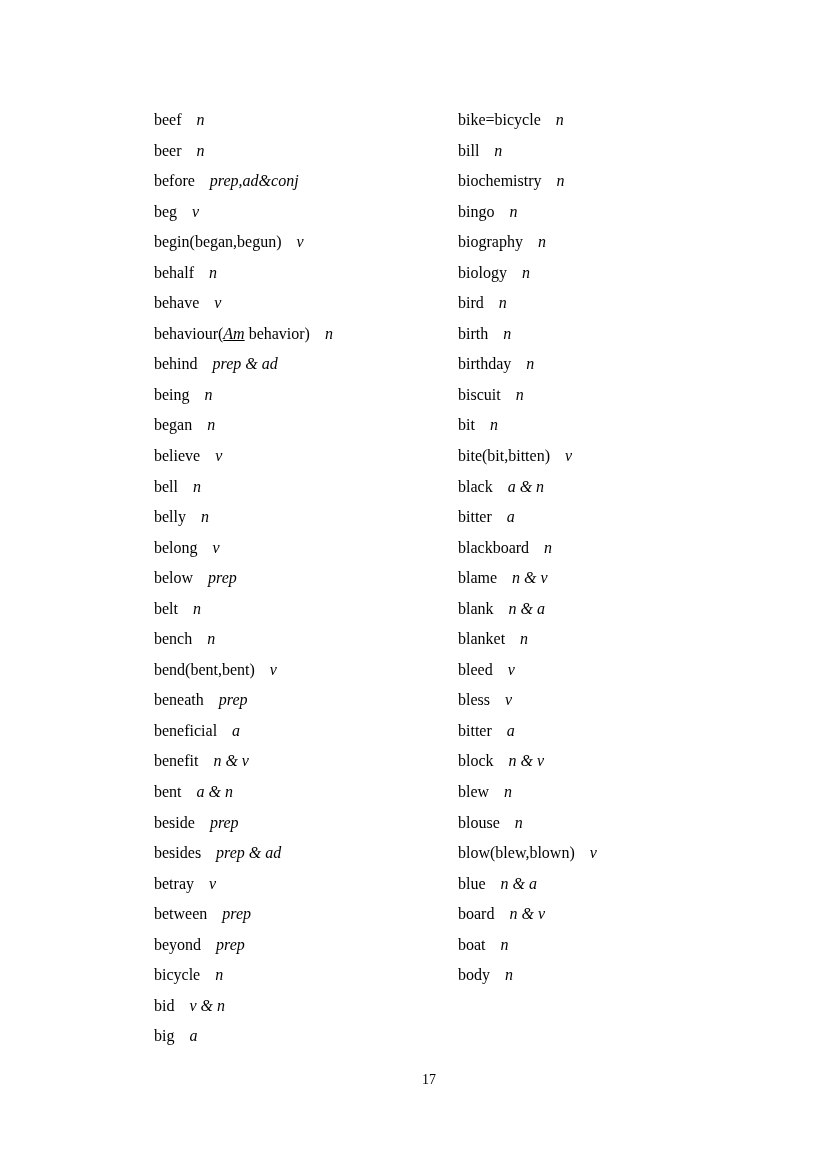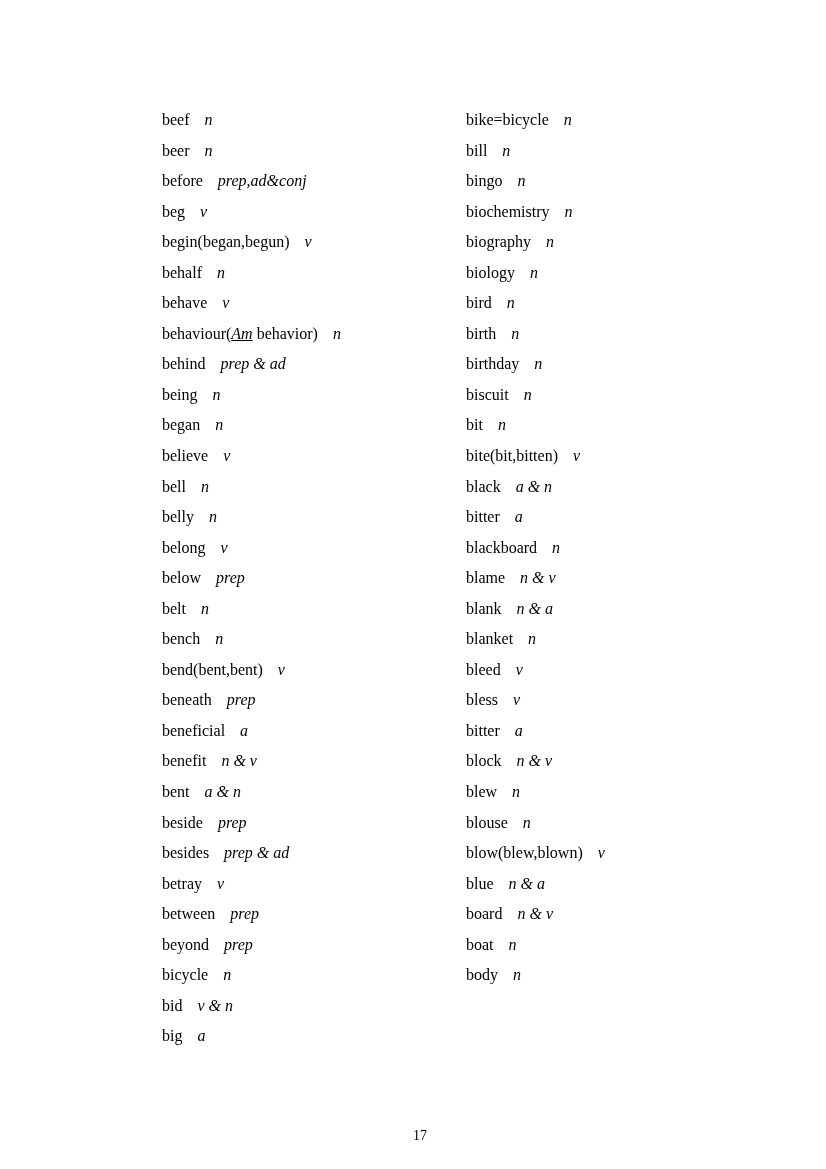--- a/index.html
+++ b/index.html
@@ -16,42 +16,41 @@
     overflow: hidden;
   }
   .page {
     position: absolute;
     inset: 0;
     background: #ffffff;
   }
   .col {
     position: absolute;
     top: 105px;
-    margin-left: 8px;
   }
   .col-left  { left: 154px; }
   .col-right { left: 458px; }
   .entry {
     height: 30.55px;
     line-height: 30.55px;
     font-size: 16px;
     white-space: nowrap;
   }
   .word { font-style: normal; }
   .pos {
     font-style: italic;
     margin-left: 15px;
   }
   .italic { font-style: italic; text-decoration: underline; }
   .page-number {
     position: absolute;
-    top: 1128px;
+    top: 1072px;
     left: 413px;
     width: 32px;
-    text-align: left;
+    text-align: center;
     font-size: 14px;
     line-height: 16px;
   }
 </style>
 </head>
 <body>
 
 <div class="page">
   <div class="col col-left">
       <div class="entry"><span class="word">beef</span><span class="pos">n</span></div>
@@ -82,22 +81,22 @@
       <div class="entry"><span class="word">betray</span><span class="pos">v</span></div>
       <div class="entry"><span class="word">between</span><span class="pos">prep</span></div>
       <div class="entry"><span class="word">beyond</span><span class="pos">prep</span></div>
       <div class="entry"><span class="word">bicycle</span><span class="pos">n</span></div>
       <div class="entry"><span class="word">bid</span><span class="pos">v &amp; n</span></div>
       <div class="entry"><span class="word">big</span><span class="pos">a</span></div>
     </div>
   <div class="col col-right">
       <div class="entry"><span class="word">bike=bicycle</span><span class="pos">n</span></div>
       <div class="entry"><span class="word">bill</span><span class="pos">n</span></div>
+      <div class="entry"><span class="word">biochemistry</span><span class="pos">n</span></div>
       <div class="entry"><span class="word">bingo</span><span class="pos">n</span></div>
-      <div class="entry"><span class="word">biochemistry</span><span class="pos">n</span></div>
       <div class="entry"><span class="word">biography</span><span class="pos">n</span></div>
       <div class="entry"><span class="word">biology</span><span class="pos">n</span></div>
       <div class="entry"><span class="word">bird</span><span class="pos">n</span></div>
       <div class="entry"><span class="word">birth</span><span class="pos">n</span></div>
       <div class="entry"><span class="word">birthday</span><span class="pos">n</span></div>
       <div class="entry"><span class="word">biscuit</span><span class="pos">n</span></div>
       <div class="entry"><span class="word">bit</span><span class="pos">n</span></div>
       <div class="entry"><span class="word">bite(bit,bitten)</span><span class="pos">v</span></div>
       <div class="entry"><span class="word">black</span><span class="pos">a &amp; n</span></div>
       <div class="entry"><span class="word">bitter</span><span class="pos">a</span></div>

